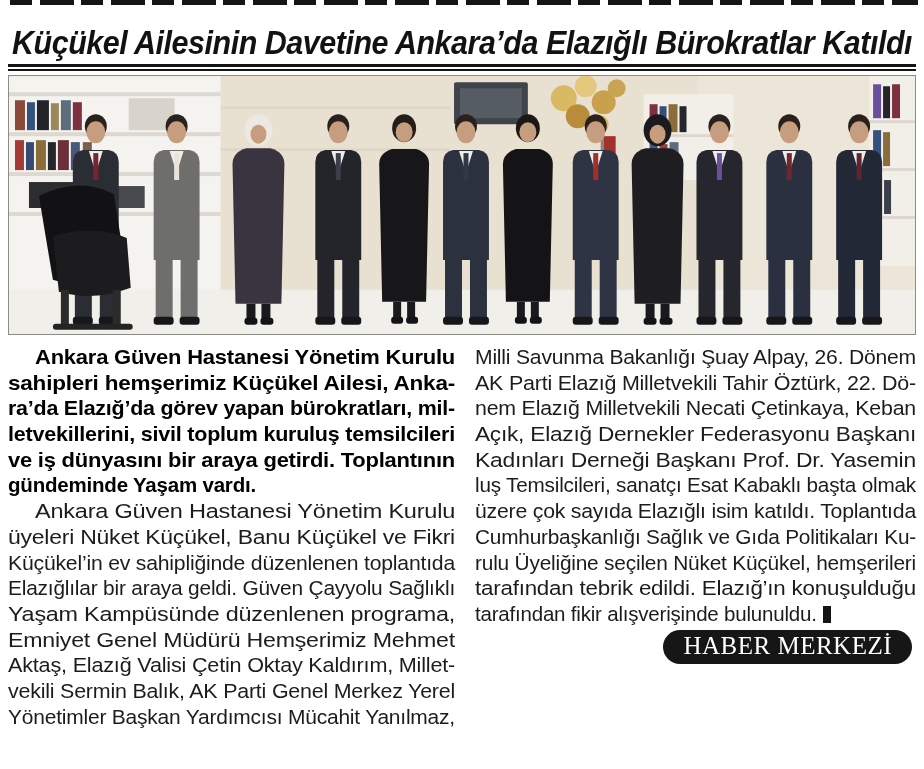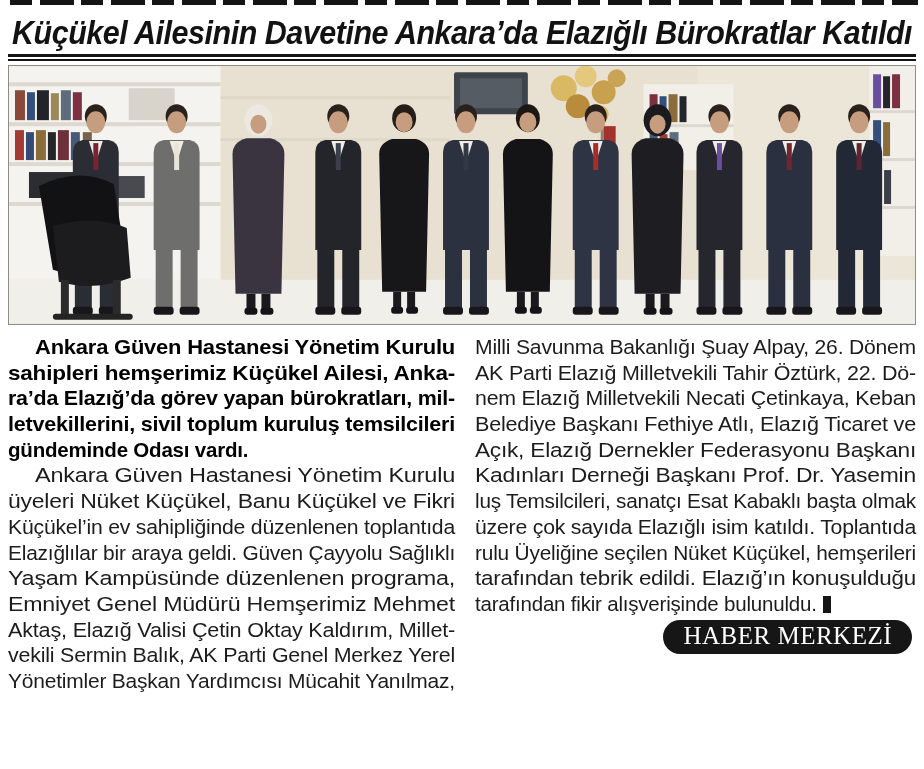--- a/index.html
+++ b/index.html
@@ -5,21 +5,21 @@
   html,body{margin:0;padding:0;background:#ffffff;}
   body{width:924px;height:769px;overflow:hidden;font-family:"Liberation Sans",sans-serif;}
   .page{width:924px;height:769px;background:#fff;position:relative;}
 
   
   .top-remnant{height:5px;margin:0 6px 0 10px;
     background:repeating-linear-gradient(90deg,#151515 0 22px,transparent 22px 30px,#151515 30px 64px,transparent 64px 71px);}
 
   
   .masthead{padding:0 12px;}
-  .kicker-row{margin-top:9px;height:37px;overflow:visible;}
+  .kicker-row{margin-top:19px;height:37px;overflow:visible;}
   .kicker-row > span{display:inline-block;white-space:nowrap;transform-origin:0 50%;
     font-size:33px;font-weight:700;font-style:italic;color:#121212;letter-spacing:-0.5px;line-height:37px;}
   .headline-row{margin-top:1px;height:56px;}
   .headline-row > span{display:inline-block;white-space:nowrap;transform-origin:0 50%;
     font-size:55px;font-weight:700;font-style:italic;letter-spacing:-1px;line-height:55px;}
   .double-rule{margin:3px 8px 0 8px;height:2px;border-top:3px solid #141414;border-bottom:2px solid #141414;}
 
   
   .photo-wrap{margin:4px 8px 0 8px;border:1px solid #8d8d88;line-height:0;background:#e8e1d2;}
 
@@ -184,44 +184,45 @@
     </svg>
   </div>
 
   <div class="article">
     <div class="col left">
       <div class="p1">
         <div class="jline indent"><span style="transform: scaleX(1.0712);">Ankara Güven Hastanesi Yönetim Kurulu</span></div>
         <div class="jline"><span style="transform: scaleX(1.0981);">sahipleri hemşerimiz Küçükel Ailesi, Anka-</span></div>
         <div class="jline"><span style="transform: scaleX(1.0437);">ra’da Elazığ’da görev yapan bürokratları, mil-</span></div>
         <div class="jline"><span style="transform: scaleX(1.048);">letvekillerini, sivil toplum kuruluş temsilcileri</span></div>
-        <div class="jline pl"><span style="transform: none;">gündeminde Odası vardı.</span></div>
+        <div class="jline"><span style="transform: scaleX(1.0704);">ve iş dünyasını bir araya getirdi. Toplantının</span></div>
+        <div class="jline pl"><span style="transform: none;">gündeminde Yaşam vardı.</span></div>
       </div>
       <div class="p2">
         <div class="jline indent"><span style="transform: scaleX(1.1476);">Ankara Güven Hastanesi Yönetim Kurulu</span></div>
         <div class="jline"><span style="transform: scaleX(1.12);">üyeleri Nüket Küçükel, Banu Küçükel ve Fikri</span></div>
         <div class="jline"><span style="transform: scaleX(1.0332);">Küçükel’in ev sahipliğinde düzenlenen toplantıda</span></div>
         <div class="jline"><span style="transform: scaleX(1.0188);">Elazığlılar bir araya geldi. Güven Çayyolu Sağlıklı</span></div>
         <div class="jline"><span style="transform: scaleX(1.1396);">Yaşam Kampüsünde düzenlenen programa,</span></div>
         <div class="jline"><span style="transform: scaleX(1.1296);">Emniyet Genel Müdürü Hemşerimiz Mehmet</span></div>
         <div class="jline"><span style="transform: scaleX(1.0551);">Aktaş, Elazığ Valisi Çetin Oktay Kaldırım, Millet-</span></div>
         <div class="jline"><span style="transform: scaleX(1.0446);">vekili Sermin Balık, AK Parti Genel Merkez Yerel</span></div>
         <div class="jline"><span style="transform: scaleX(1.0227);">Yönetimler Başkan Yardımcısı Mücahit Yanılmaz,</span></div>
       </div>
     </div>
 
     <div class="col right">
       <div class="jline"><span style="transform: scaleX(1.0299);">Milli Savunma Bakanlığı Şuay Alpay, 26. Dönem</span></div>
       <div class="jline"><span style="transform: scaleX(1.0465);">AK Parti Elazığ Milletvekili Tahir Öztürk, 22. Dö-</span></div>
       <div class="jline"><span style="transform: scaleX(1.0411);">nem Elazığ Milletvekili Necati Çetinkaya, Keban</span></div>
-      <div class="jline"><span style="transform: scaleX(1.0529);">Belediye Başkanı Fethiye Atlı, Elazığ Ticaret ve</span></div>
       <div class="jline"><span style="transform: scaleX(1.1038);">Açık, Elazığ Dernekler Federasyonu Başkanı</span></div>
       <div class="jline"><span style="transform: scaleX(1.116);">Kadınları Derneği Başkanı Prof. Dr. Yasemin</span></div>
       <div class="jline"><span style="transform: scaleX(1.0109);">luş Temsilcileri, sanatçı Esat Kabaklı başta olmak</span></div>
       <div class="jline"><span style="transform: scaleX(1.0351);">üzere çok sayıda Elazığlı isim katıldı. Toplantıda</span></div>
+      <div class="jline"><span style="transform: scaleX(1.0143);">Cumhurbaşkanlığı Sağlık ve Gıda Politikaları Ku-</span></div>
       <div class="jline"><span style="transform: scaleX(1.0174);">rulu Üyeliğine seçilen Nüket Küçükel, hemşerileri</span></div>
       <div class="jline"><span style="transform: scaleX(1.0908);">tarafından tebrik edildi. Elazığ’ın konuşulduğu</span></div>
       <div class="jline pl"><span style="transform: none;"><span>tarafından fikir alışverişinde bulunuldu.</span><span class="endmark"></span></span></div>
       <div class="byline-row">
         <span class="byline-pill">HABER MERKEZİ</span>
       </div>
     </div>
   </div>
 
 </div>

